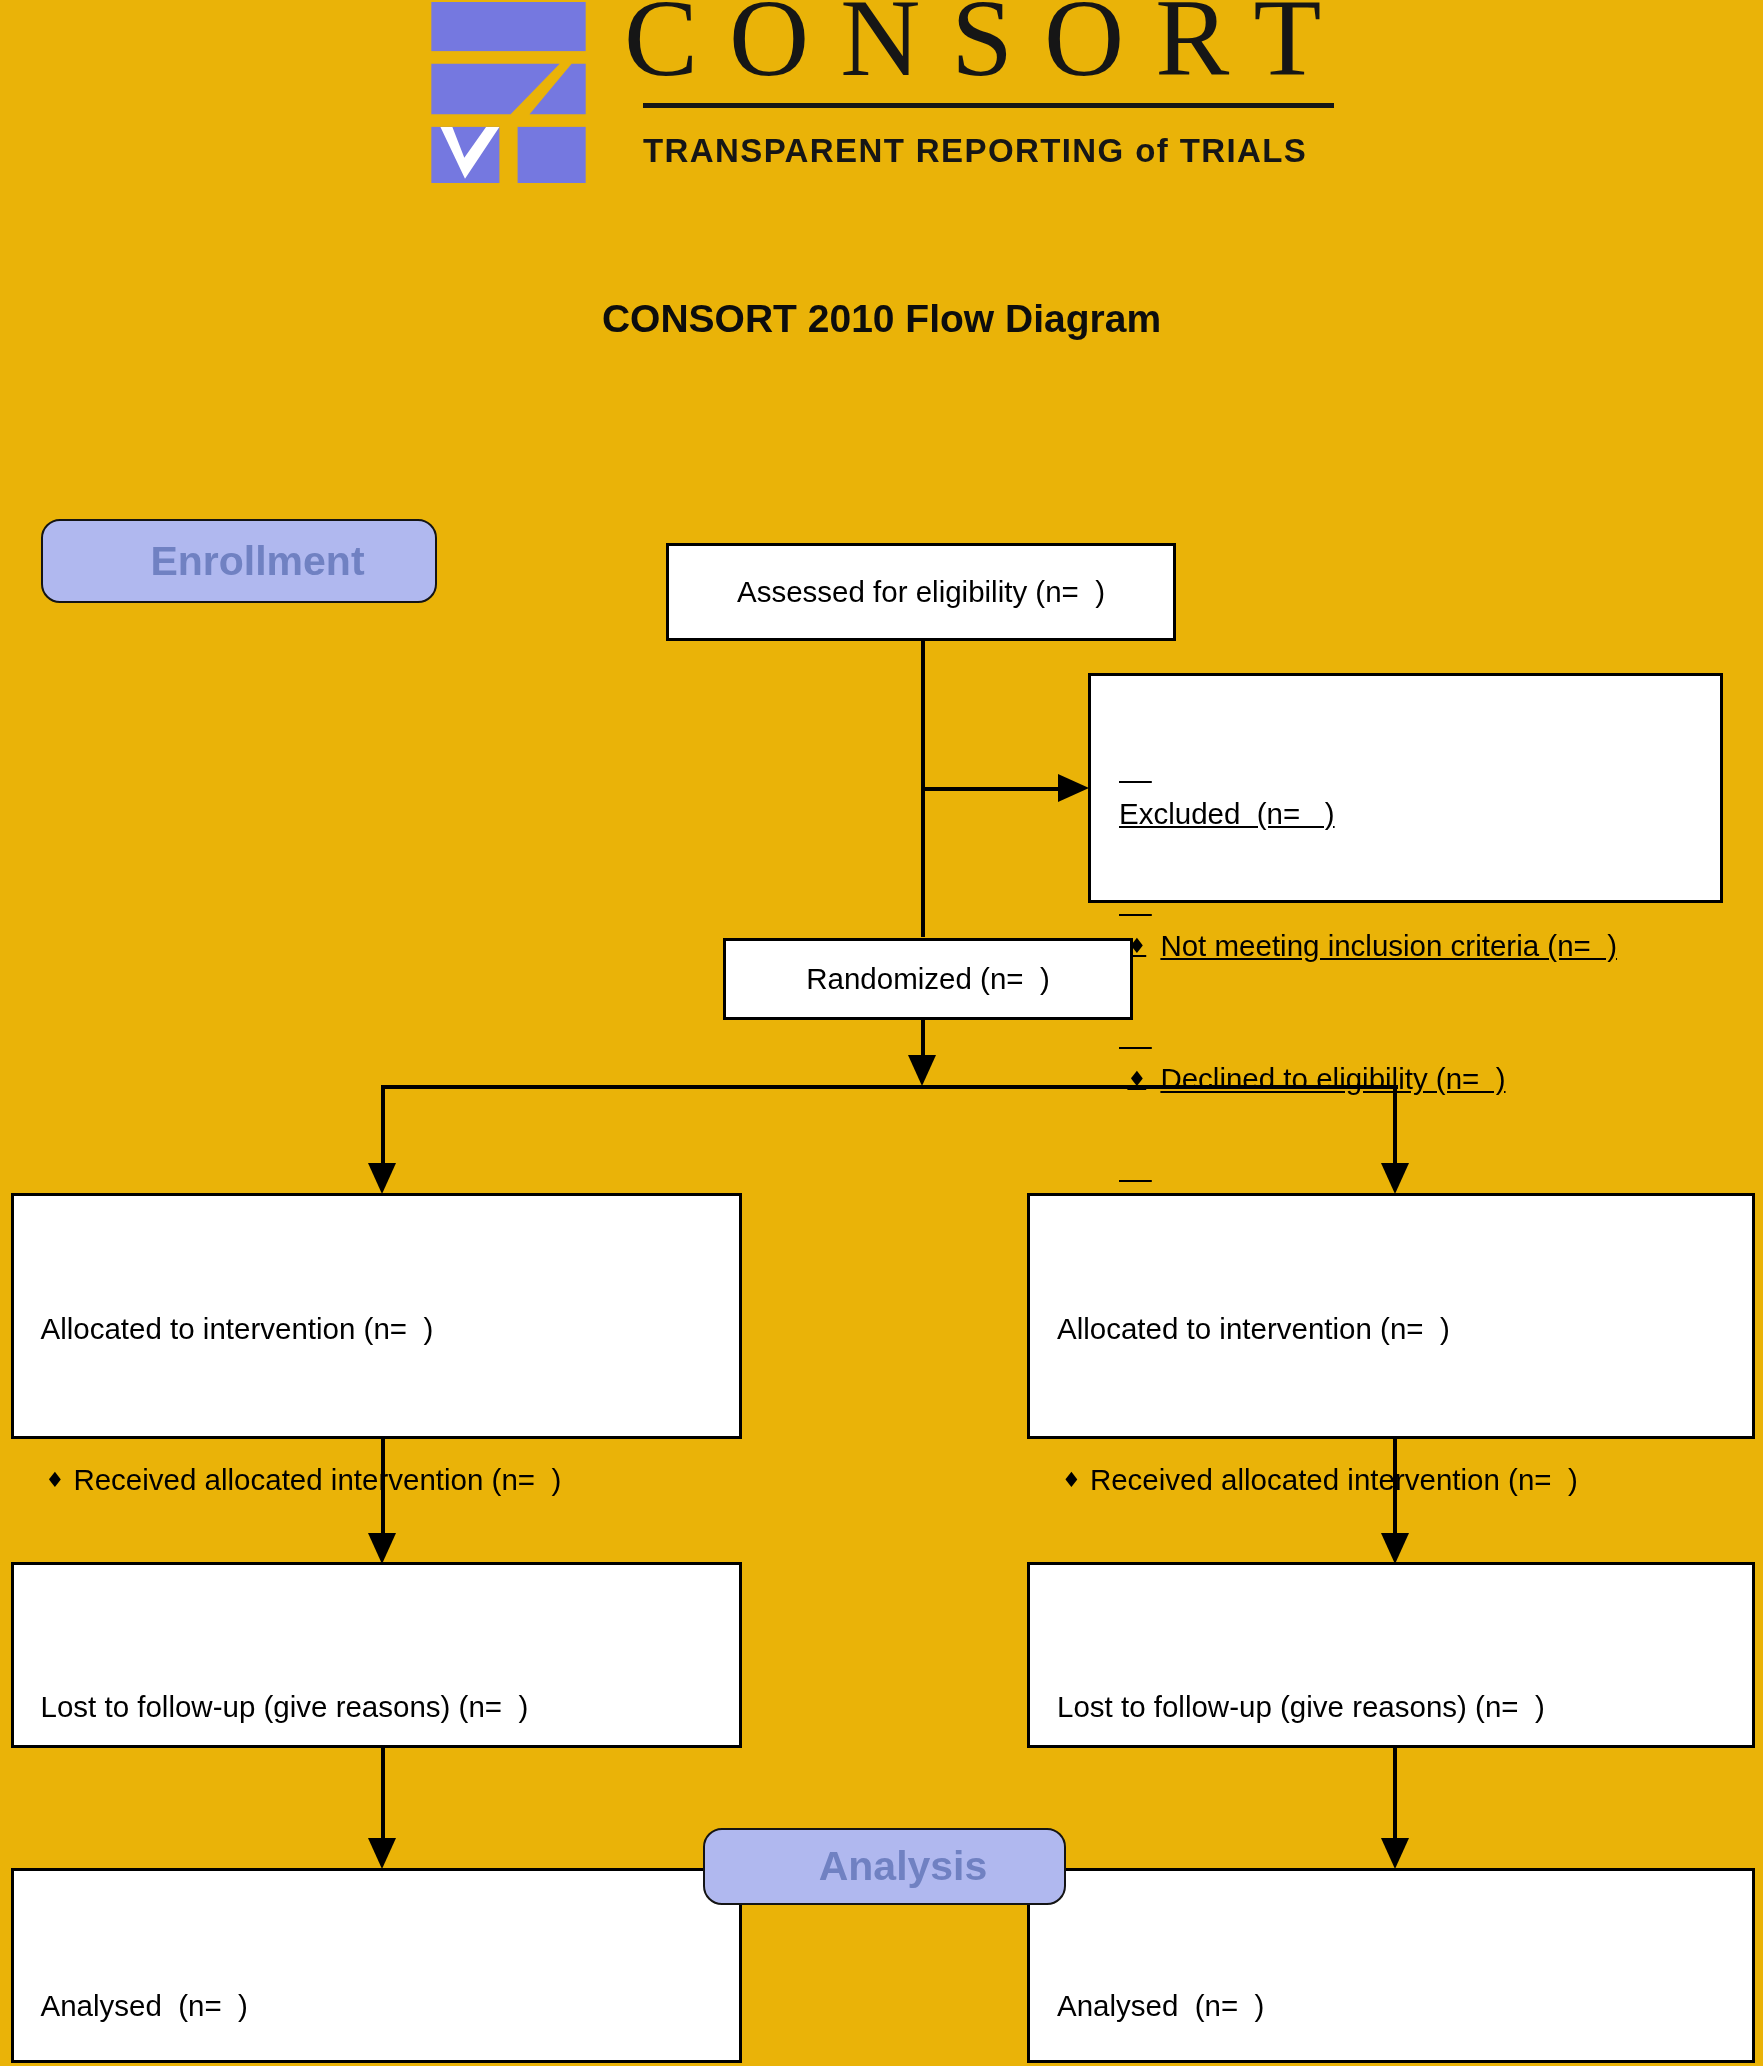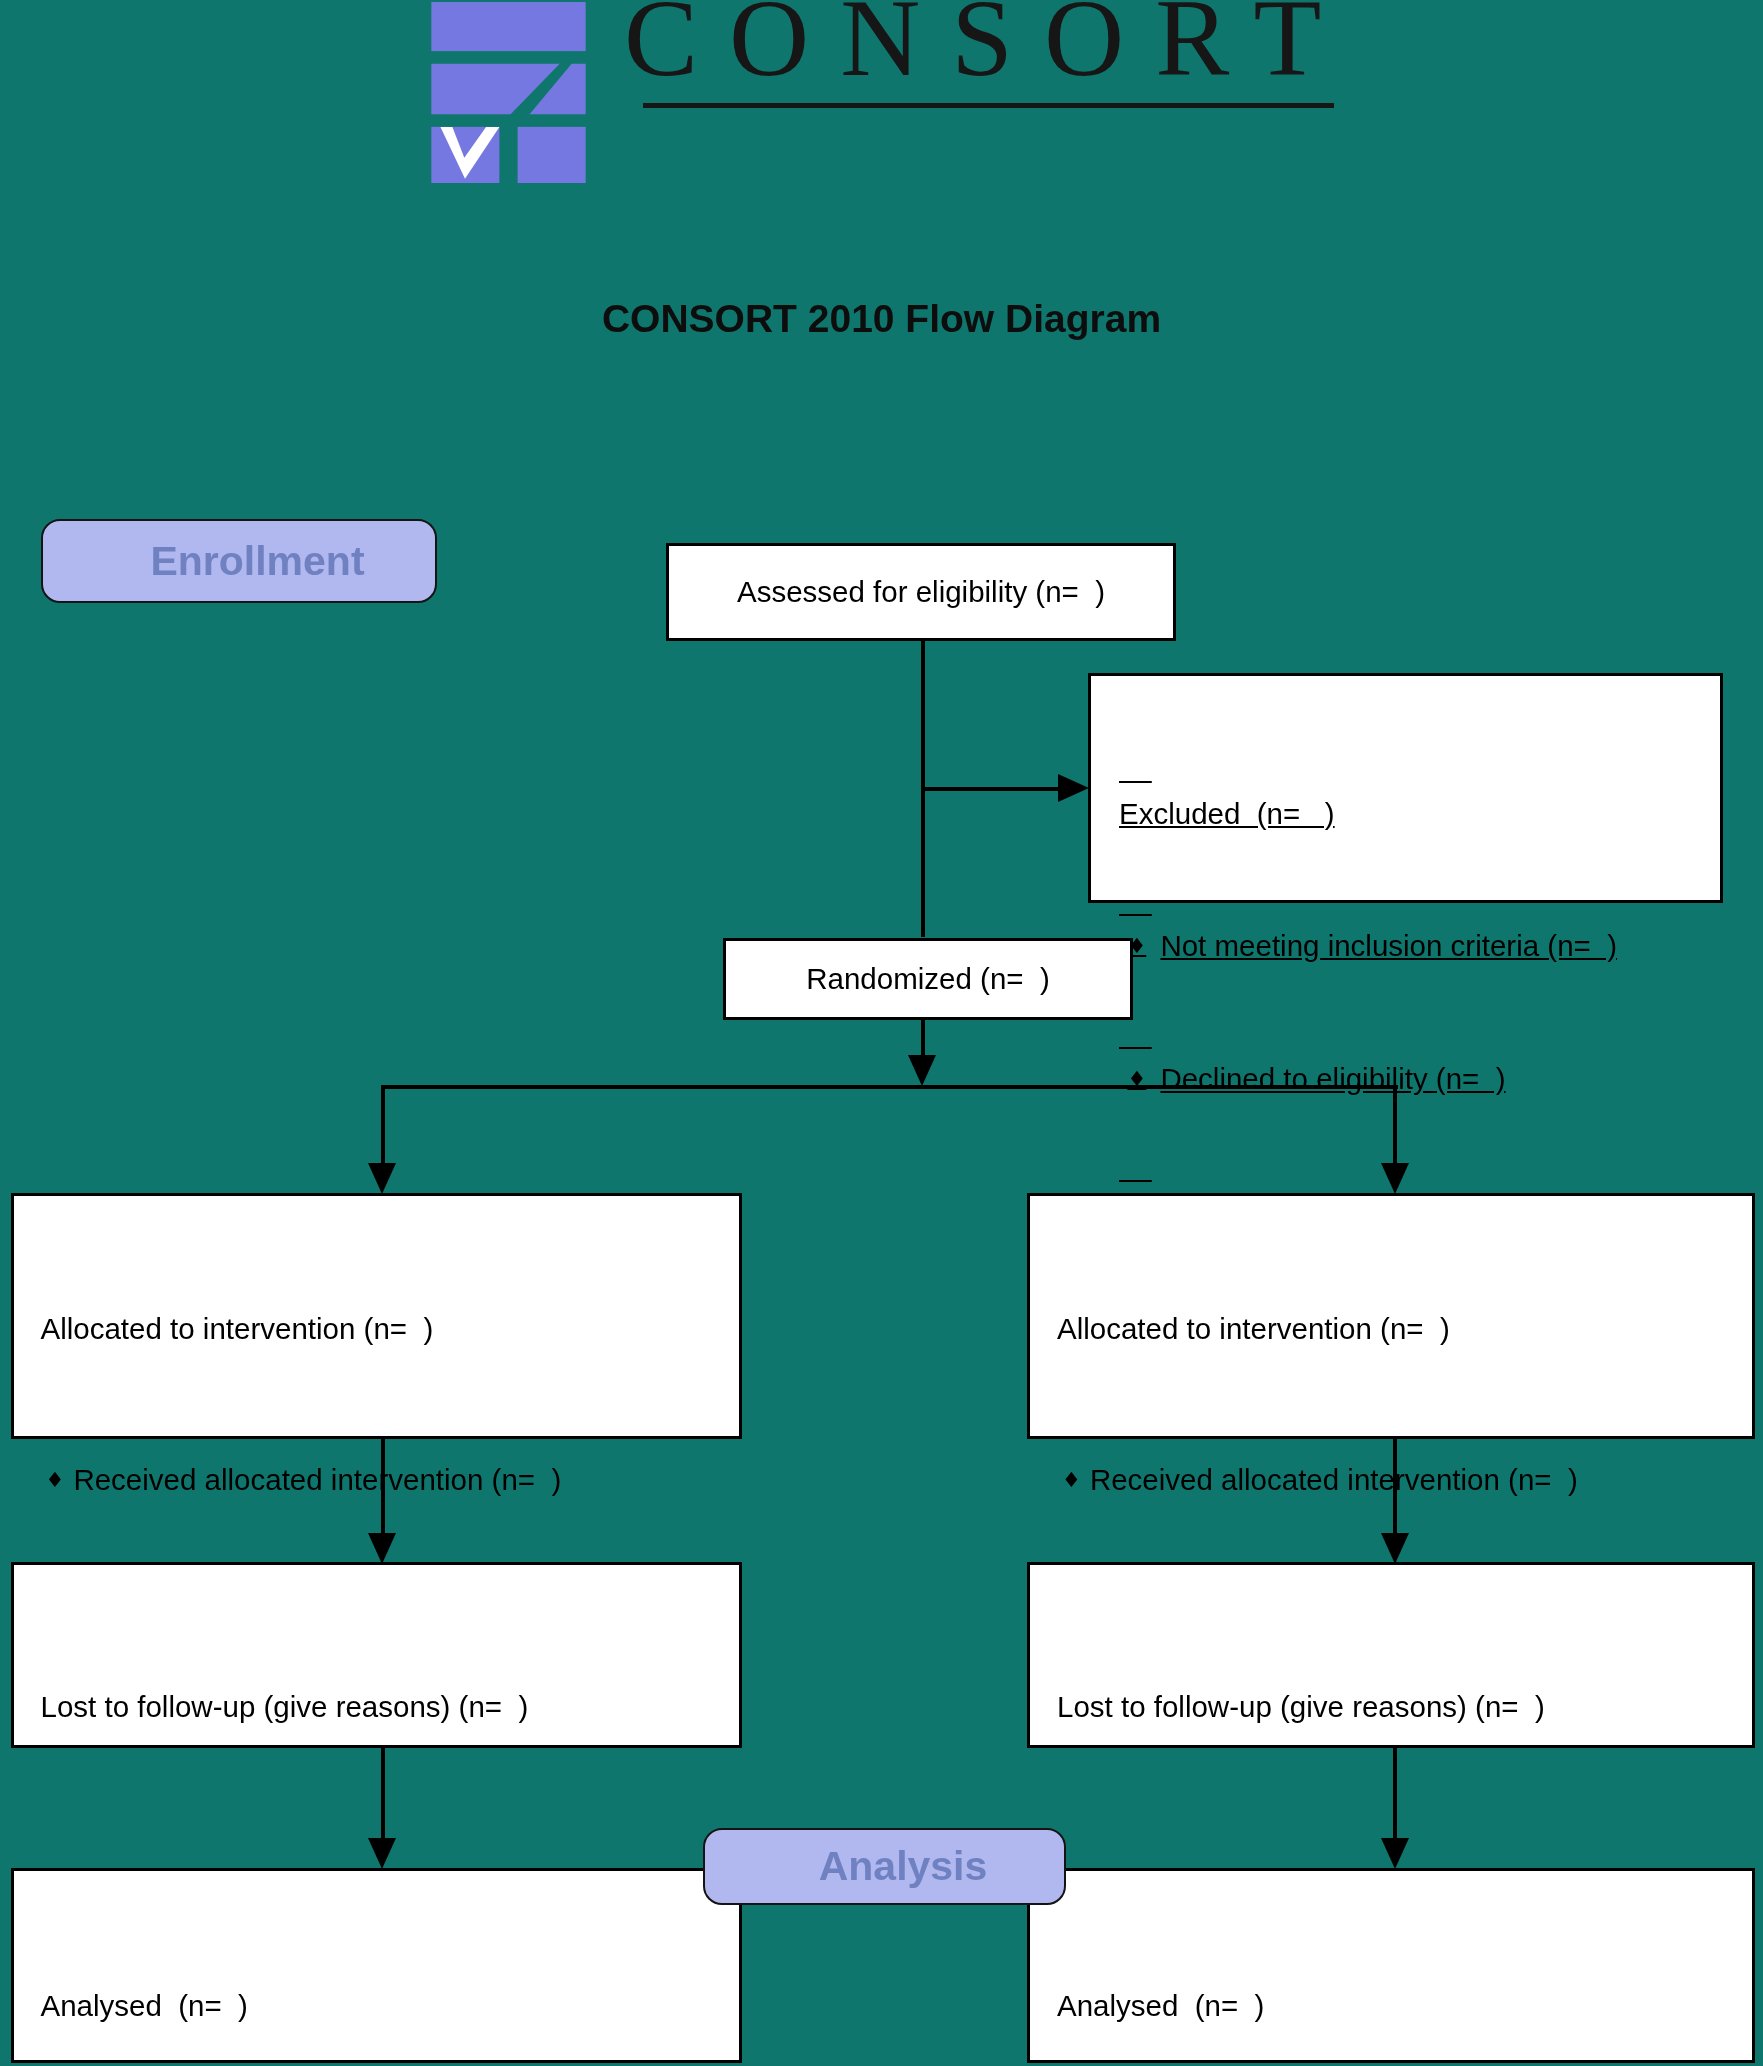--- a/index.html
+++ b/index.html
@@ -1,20 +1,20 @@
 <!DOCTYPE html>
 <html style="--badge-fill: #b0b8ef; --badge-text: #7081c2; --logo-purple: #7578e0; --line: #000000;font-size:11.2px"><head>
 <meta charset="utf-8">
 <style>
   html, body { margin: 0; padding: 0; background: #ffffff; }
   #stage {
     position: relative;
     width: 1763px;
     height: 2066px;
-    background: #0f766e;
+    background: #eab308;
     overflow: hidden;
     font-family: "Liberation Sans", sans-serif;
     color: #000;
   }
 
   
   #logo-mark { position: absolute; left: 431px; top: 2.1px; }
   #logo-wordmark {
     position: absolute; left: 624px; top: -18.3px;
     font-family: "Liberation Serif", serif;
@@ -133,20 +133,21 @@
       <rect x="0" y="0" width="220" height="70" fill="#7578e0"></rect>
       <polygon points="0,88 183,88 113,160 0,160" fill="#7578e0"></polygon>
       <polygon points="200,88 220,88 220,160 140,160" fill="#7578e0"></polygon>
       <rect x="0" y="178" width="97" height="80" fill="#7578e0"></rect>
       <polygon points="13,178 30,178 47,222 78,178 97,178 48,252" fill="#ffffff"></polygon>
       <rect x="123" y="178" width="97" height="80" fill="#7578e0"></rect>
     </svg>
   </div>
   <div id="logo-wordmark">CONSORT</div>
   <div id="logo-divider"></div>
+  <div id="logo-tagline">TRANSPARENT REPORTING of TRIALS</div>
 
   <div id="diagram-title">CONSORT 2010 Flow Diagram</div>
 
   <div class="line" id="ln-assessed-down"></div>
   <div class="line" id="ln-excluded-branch"></div>
   <div class="arrow-right" id="ar-excluded"></div>
   <div class="line" id="ln-randomized-down"></div>
   <div class="arrow-down" id="ar-randomized"></div>
   <div class="line" id="ln-split-bar"></div>
   <div class="line" id="ln-alloc-left-down"></div>

